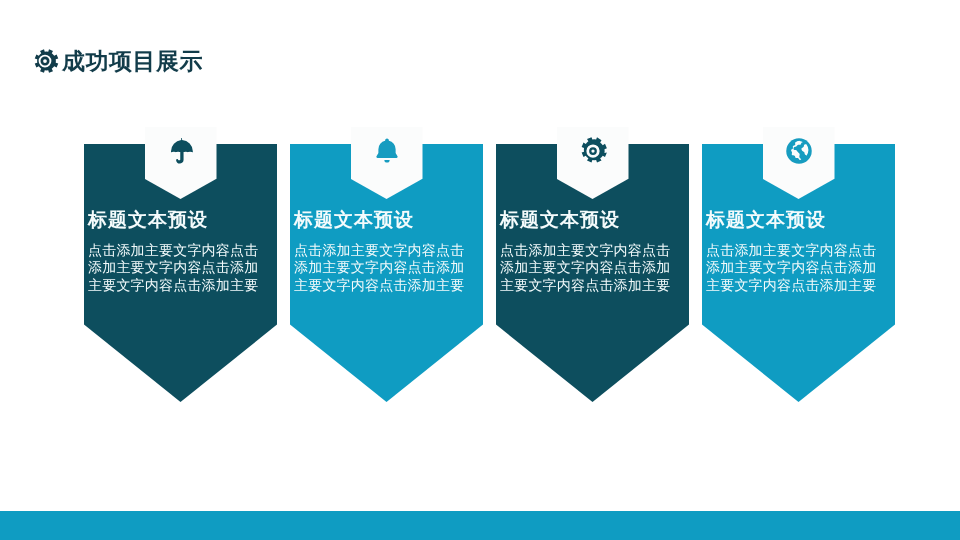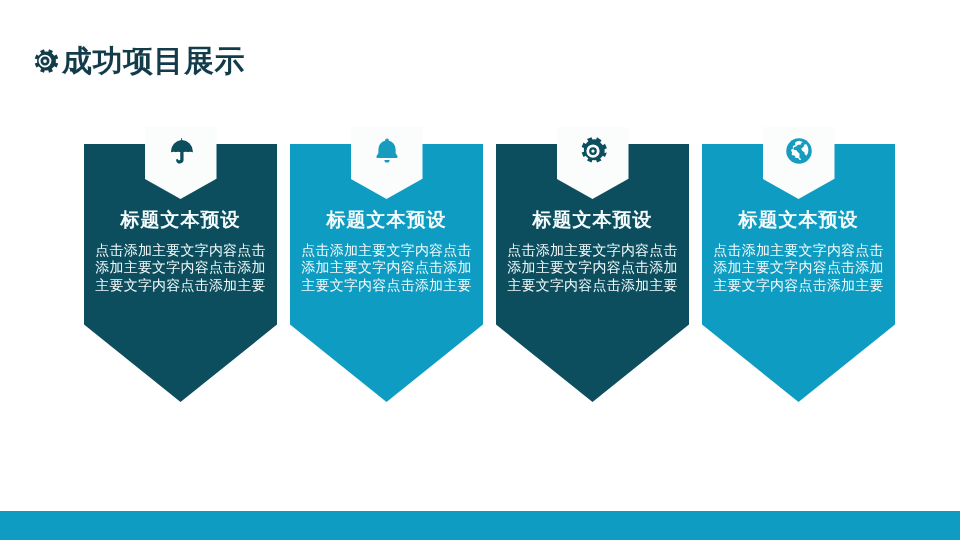--- a/index.html
+++ b/index.html
@@ -27,21 +27,21 @@
   }
 
   .header-gear {
     width: 30px;
     height: 30px;
     display: block;
     flex: 0 0 auto;
   }
 
   .header-title {
-    font-size: 30px;
+    font-size: 23px;
     font-weight: 700;
     color: #123c4a;
     letter-spacing: 0.5px;
     line-height: 1;
     white-space: nowrap;
   }
 
   
   .cards {
     position: absolute;
@@ -94,21 +94,20 @@
     height: 30px;
     display: block;
   }
 
   .card-text {
     position: absolute;
     left: 0;
     top: 82px;
     width: 193px;
     z-index: 3;
-    text-align: center;
     padding: 0 4px;
   }
 
   .card-title {
     font-size: 19px;
     font-weight: 700;
     color: #f4fbfc;
     letter-spacing: 1px;
     line-height: 1.1;
     white-space: nowrap;

